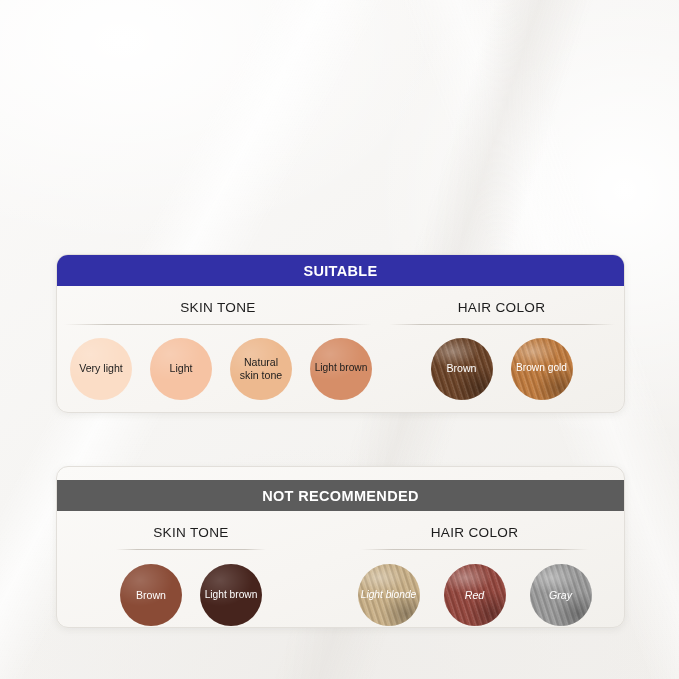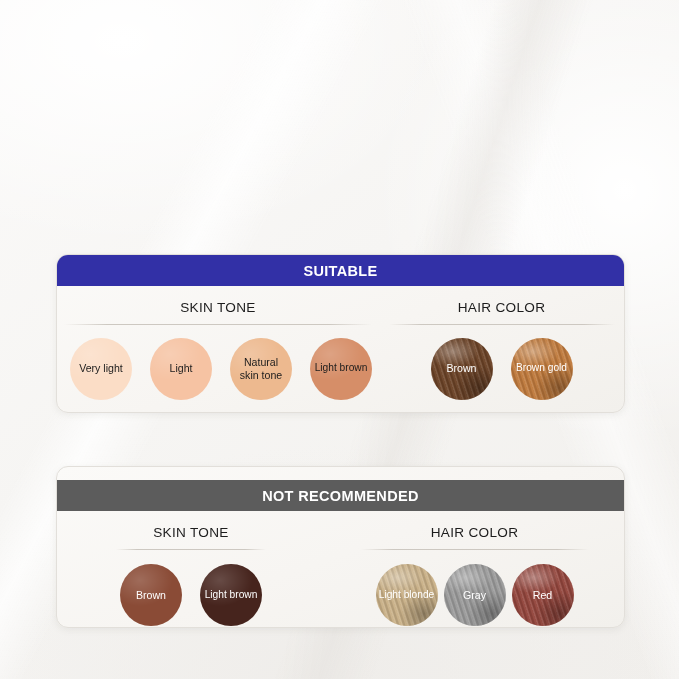--- a/index.html
+++ b/index.html
@@ -134,21 +134,21 @@
   .swatch-row {
     flex: 1;
     display: flex;
     align-items: center;
     justify-content: center;
     gap: 18px;
   }
   .card.suitable .col.skin .swatch-row { gap: 18px; padding-left: 6px; }
   .card.suitable .col.hair .swatch-row { gap: 18px; }
   .card.not-recommended .col.skin .swatch-row { gap: 18px; }
-  .card.not-recommended .col.hair .swatch-row { gap: 6px; }
+  .card.not-recommended .col.hair .swatch-row { gap: 24px; font-style: italic; }
 
   .swatch {
     position: relative;
     width: 62px;
     height: 62px;
     border-radius: 50%;
     display: flex;
     align-items: center;
     justify-content: center;
     text-align: center;
@@ -279,25 +279,25 @@
         </div>
       </div>
 
       <div class="col hair">
         <div class="col-title">HAIR COLOR</div>
         <div class="col-rule"></div>
         <div class="swatch-row">
           <div class="swatch hair dark wide" style="background-color: rgb(201, 176, 135);">
             <span class="lbl">Light blonde</span>
           </div>
+          <div class="swatch hair dark" style="background-color: rgb(147, 69, 60);">
+            <span class="lbl">Red</span>
+          </div>
           <div class="swatch hair dark" style="background-color: rgb(154, 154, 154);">
             <span class="lbl">Gray</span>
           </div>
-          <div class="swatch hair dark" style="background-color: rgb(147, 69, 60);">
-            <span class="lbl">Red</span>
-          </div>
         </div>
       </div>
 
     </div>
   </div>
 
 </div>
 
 </body></html>

